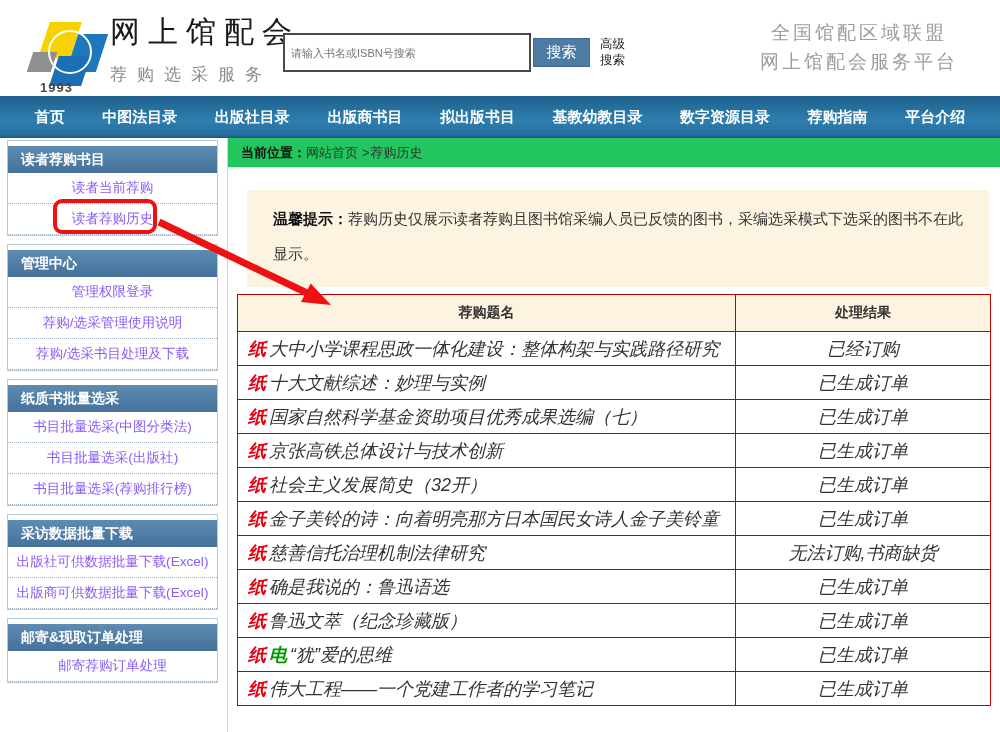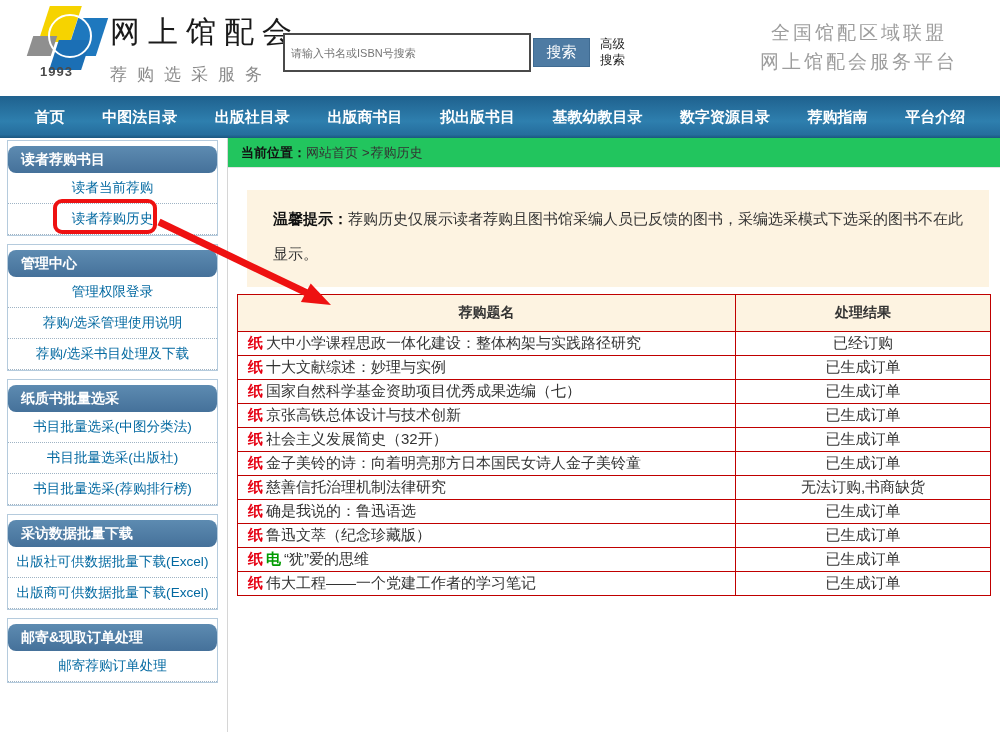--- a/index.html
+++ b/index.html
@@ -3,21 +3,21 @@
 <meta charset="utf-8">
 <style>
   * { margin:0; padding:0; box-sizing:border-box; }
   html,body { background:#fff; }
   body {
     width:1000px; height:732px; position:relative; overflow:hidden;
     font-family:"Liberation Sans","DejaVu Sans",sans-serif; color:#333;
   }
   
   .top-header { position:relative; height:96px; background:#fff; }
-  .logo-mark { position:absolute; left:28px; top:4px; width:78px; height:78px; }
+  .logo-mark { position:absolute; left:28px; top:20px; width:78px; height:78px; }
   .lm { position:absolute; transform:skewX(-18deg); }
   .lm-yellow { left:16px; top:2px; width:32px; height:36px; background:#f6d300; }
   .lm-blue-r { left:44px; top:14px; width:30px; height:38px; background:#1e78be; }
   .lm-gray   { left:2px;  top:32px; width:24px; height:20px; background:#8f8f8f; }
   .lm-blue-b { left:26px; top:36px; width:32px; height:30px; background:#1b6fb5; }
   .lm-ring { position:absolute; left:20px; top:10px; width:44px; height:44px;
     border:2px solid #fff; border-radius:50%; }
   .logo-year { position:absolute; left:12px; top:60px; font-size:13px; font-weight:bold;
     color:#4a4a4a; letter-spacing:1px; }
   .brand-text { position:absolute; left:110px; top:12px; }
@@ -35,39 +35,39 @@
   .main-nav { height:42px; display:flex; align-items:center; justify-content:space-around;
     padding:0 16px; background:linear-gradient(180deg,#1f618e 0%, #2e7fae 60%, #256d9d 92%, #1b567f 100%); }
   .nav-item { color:#fff; font-size:15px; font-weight:bold; text-decoration:none; cursor:pointer;
     white-space:nowrap; }
   
   .main-wrap { display:flex; height:594px; overflow:hidden; }
   .sidebar { width:227px; padding:2px 0 0 7px; overflow:hidden; }
   .side-box { width:211px; border:1px solid #b5cbdd; background:#fff; padding-top:5px;
     margin-bottom:8px; }
   .side-head { height:27px; line-height:27px; padding-left:13px; color:#fff; font-size:14px;
-    font-weight:bold; background:linear-gradient(180deg,#5d8bb1,#45719a);border-radius:8px; }
-  .side-item { height:31px; line-height:30px; text-align:center; font-size:13.6px; color:#0369a1;
+    font-weight:bold; background:linear-gradient(180deg,#5d8bb1,#45719a); }
+  .side-item { height:31px; line-height:30px; text-align:center; font-size:13.6px; color:#8b5cf6;
     border-bottom:1px dotted #9fb3c4; cursor:pointer; white-space:nowrap; overflow:hidden; }
   
   .content { flex:1; border-left:1px solid #d6d6d6; background:#fff; overflow:hidden; }
   .crumb-bar { height:30px; line-height:30px; background:#22c55e; border-bottom:1px solid #e3e3e3;
     padding-left:13px; font-size:13px; color:#333; }
   .crumb-label { font-weight:bold; color:#111; }
   .crumb-home { cursor:pointer; }
   .crumb-sep { margin:0 1px 0 4px; }
   .notice-box { margin:22px 11px 0 19px; background:#fdf3e1; padding:12px 26px 16px;
     font-size:15px; color:#333; line-height:2.3; }
   .notice-prefix { font-weight:bold; color:#111; }
   
   .hist-table { margin:7px 0 0 9px; width:753px; border-collapse:collapse; table-layout:fixed; }
   .hist-table th, .hist-table td { border:1px solid #c00000; }
   .hist-table th { height:37px; background:#fdf3e1; font-size:14px; font-weight:bold; color:#333;
     text-align:center; }
-  .hist-table td { height:24px; font-size:15px; color:#333; background:#fff; }
+  .hist-table td { height:34px; font-size:18px; color:#333; background:#fff;font-style:italic; }
   .col-title { width:498px; }
   .col-status { width:255px; }
   .cell-title { text-align:left; padding-left:10px; white-space:nowrap; overflow:hidden; }
   .cell-status { text-align:center; }
   .tag { font-weight:bold; margin-right:3px; }
   
   .annotation-svg { position:absolute; left:0; top:0; z-index:60; pointer-events:none; }
 </style>
 </head>
 <body>

